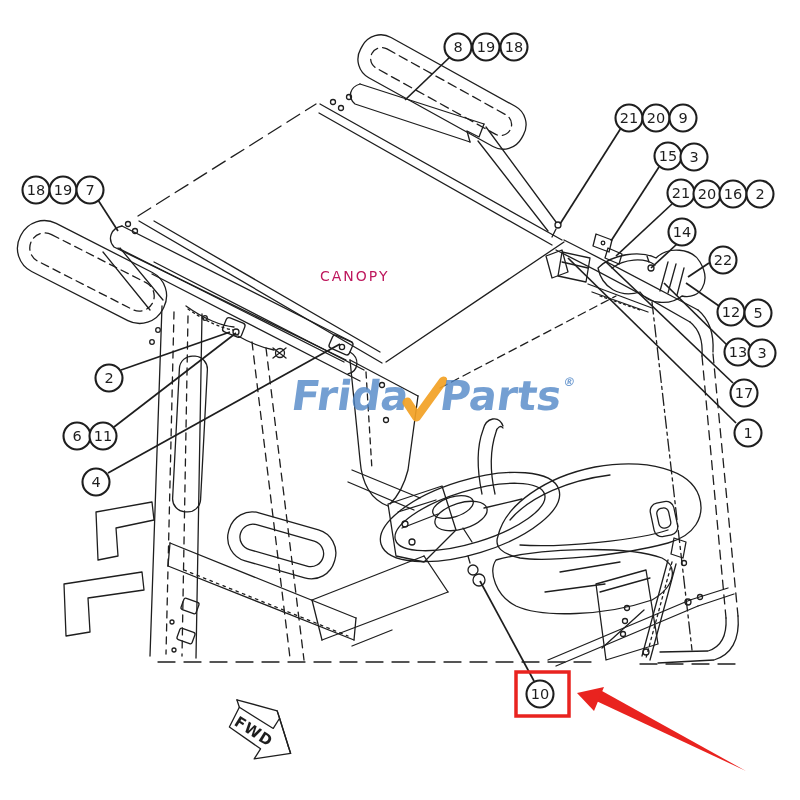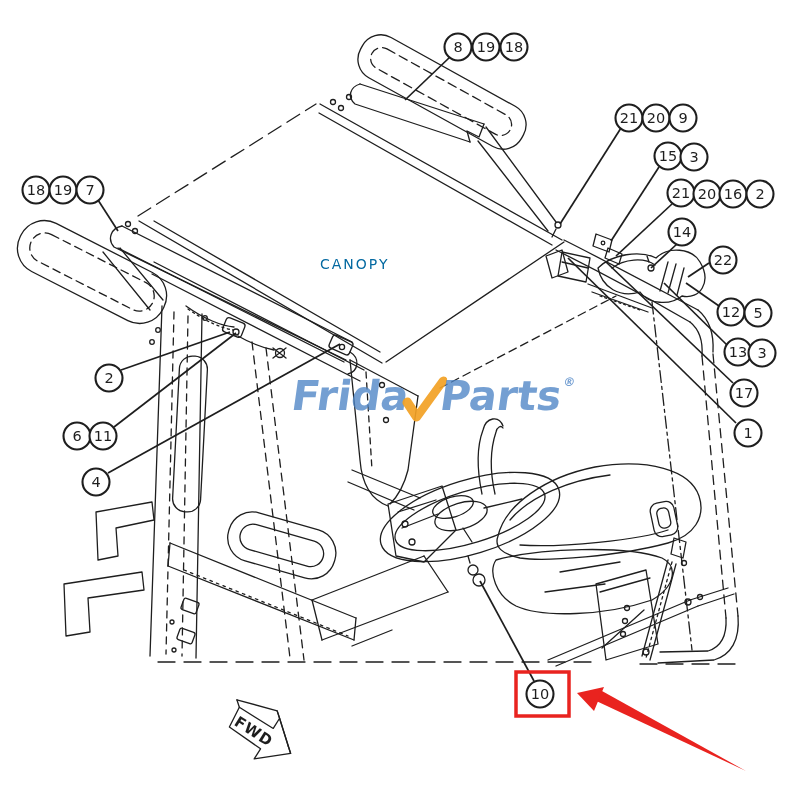--- a/index.html
+++ b/index.html
@@ -3,22 +3,22 @@
 <meta charset="utf-8">
 <style>
   html,body{margin:0;padding:0;background:#ffffff;}
   body{width:800px;height:800px;position:relative;overflow:hidden;
        font-family:"DejaVu Sans","Liberation Sans",sans-serif;}
   #stage{position:absolute;left:0;top:0;width:800px;height:800px;}
   svg text{font-family:"DejaVu Sans","Liberation Sans",sans-serif;}
   .art path,.art line,.art rect,.art circle,.art ellipse{
       fill:none;stroke:#1e1e1e;stroke-width:1.3;
       stroke-linecap:round;stroke-linejoin:round;}
-  #canopy-label{position:absolute;left:320px;top:256px;font-size:14px;
-      letter-spacing:2px;color:#0369a1;}
+  #canopy-label{position:absolute;left:320px;top:268px;font-size:14px;
+      letter-spacing:2px;color:#be185d;}
   #watermark{position:absolute;left:291px;top:374px;display:flex;
       align-items:flex-start;transform:skewX(-8deg);
       font-weight:bold;font-size:41px;line-height:44px;
       pointer-events:none;white-space:nowrap;}
   #watermark .wm-txt{opacity:.78;}
   #watermark .wm-check{margin:0 -4px 0 -6px;position:relative;top:2px;}
   #watermark sup{font-size:12px;line-height:12px;position:relative;top:2px;opacity:.78;}
 </style>
 </head>
 <body>

